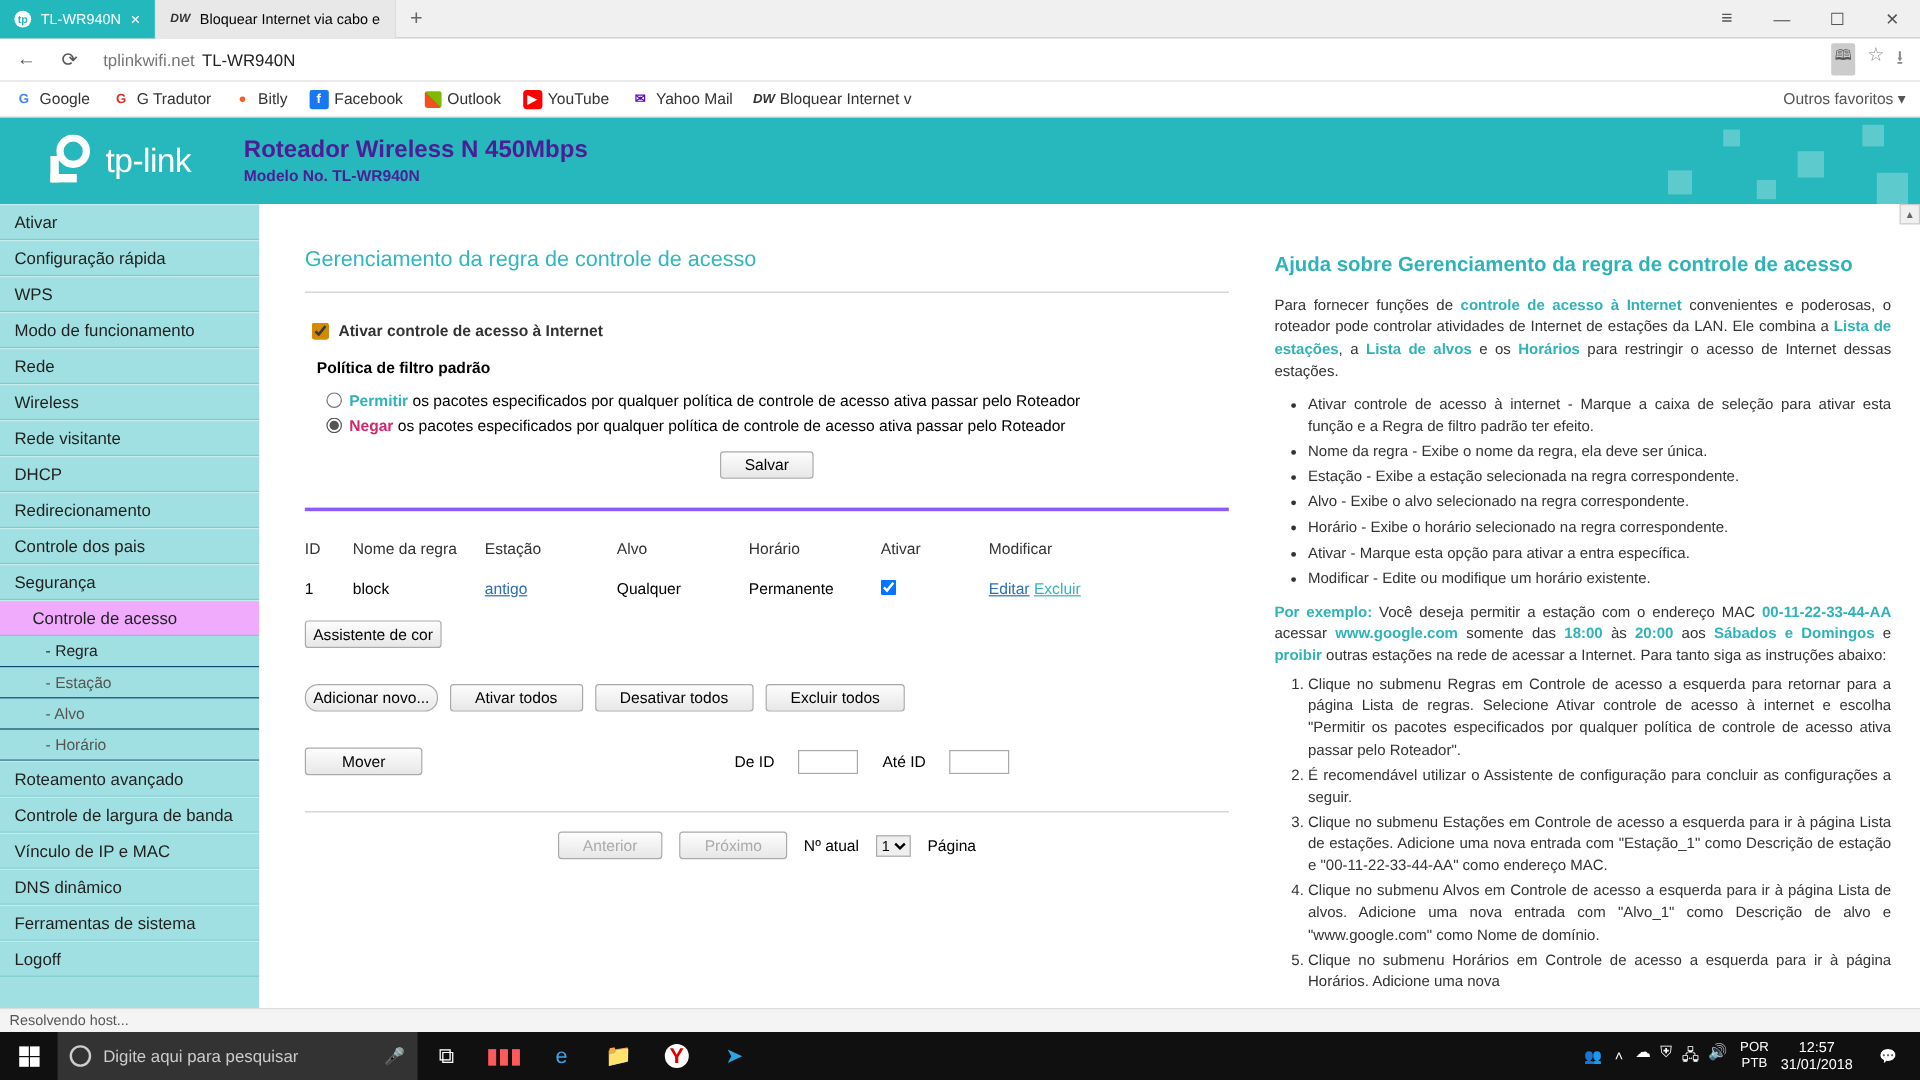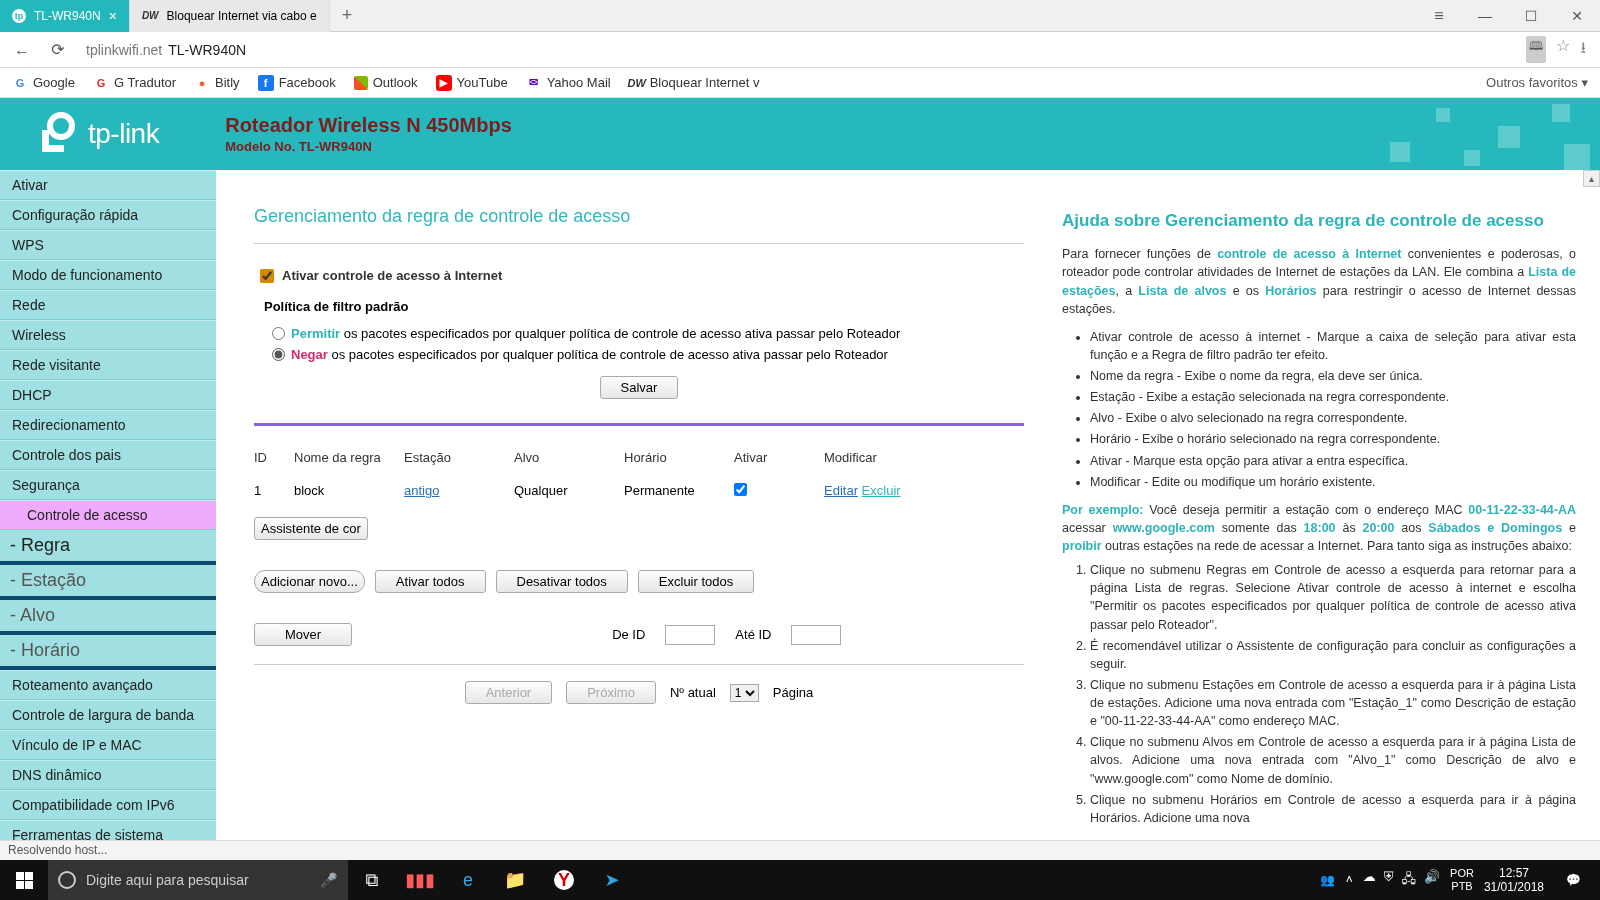--- a/index.html
+++ b/index.html
@@ -33,32 +33,32 @@
 .bm-ym { color:#5f01d1; }
 .bm-dw { color:#333; font-style:italic; font-weight:bold; }
 .bm-other { margin-left:auto; color:#555; }
 
 
 .router-banner { height: 72px; background: #27b8bd; position: relative; display: flex; align-items: center; padding-left: 34px; overflow: hidden; }
 .logo-wrap { display: flex; align-items: center; gap: 10px; color: #fff; }
 .logo-mark { width: 44px; height: 44px; position: relative; }
 .logo-mark svg { width: 44px; height: 44px; }
 .logo-text { font-size: 28px; font-weight: 400; letter-spacing: -0.5px; }
-.banner-title { margin-left: 66px; color: #7f1d1d; }
+.banner-title { margin-left: 44px; color: #4c1d95; }
 .banner-title h1 { font-size: 20px; font-weight: bold; }
 .banner-title .model { font-size: 13px; font-weight: bold; margin-top: 2px; }
 .banner-deco { position: absolute; right: 0; top: 0; width: 300px; height: 72px; opacity: 0.25; }
 .deco-sq { position: absolute; background: #fff; }
 
 
 .main-area { display: flex; height: 680px; background: #fff; }
 .sidebar { width: 216px; background: #a1e0e2; overflow-y: auto; }
 .side-item { padding: 6px 12px; font-size: 14px; color: #222; border-bottom: 1px solid #7fccd0; border-top: 1px solid #c5eced; cursor: pointer; background: #a1e0e2; }
 .side-item.active { background: #f0abfc; padding-left: 27px; }
-.side-sub { padding: 5px 12px 5px 10px; font-size: 18px; color: #555; border-bottom: 4px solid #0c4a6e; }
+.side-sub { padding: 5px 12px 5px 38px; font-size: 13px; color: #555; border-bottom: 1px solid #0c4a6e; }
 .side-sub.on { color: #222; }
 
 .content-wrap { flex: 1; display: flex; overflow: hidden; padding-left:8px;}
 .content { width: 830px; padding: 36px 30px 20px 30px; overflow-y: auto; }
 .help { flex: 1; padding: 40px 24px 10px 8px; font-size: 13px; color: #333; overflow-y: auto; }
 
 .page-title { color: #31b7bc; font-size: 18px; font-weight: normal; padding-bottom: 16px; border-bottom: 1px solid #ccc; margin-bottom: 24px; }
 .chk-row { display: flex; align-items: flex-end; gap: 8px; margin-bottom: 16px; padding-left:6px;}
 .chk-row input { width: 14px; height: 14px; accent-color: #d68a00; }
 .chk-row label { font-size: 13px; font-weight: bold; color: #333; }
@@ -74,21 +74,21 @@
 .rules-table { border-top: 3px solid #8b5cf6; padding-top: 20px; }
 .thead, .trow { display: grid; grid-template-columns: 40px 110px 110px 110px 110px 90px 100px; font-size: 13px; padding: 4px 0; }
 .thead { color: #333; }
 .trow .link { color: #2a6fb5; text-decoration: underline; cursor: pointer; }
 .trow .link2 { color: #30b5ba; text-decoration: underline; cursor: pointer; }
 .assist-btn { margin-top: 14px; }
 .btn-row { display: flex; gap: 10px; margin-top: 30px; }
 .move-row { display: flex; align-items: center; gap: 20px; margin-top: 30px; font-size: 13px; }
 .move-row .spacer { flex: 0 0 220px; }
 .id-input { width: 50px; border: 1px solid #aaa; height: 20px; }
-.page-nav { margin-top: 18px; padding-top: 16px; border-top: 1px solid #ccc; display: flex; align-items: center; justify-content: center; gap: 14px; font-size: 13px; }
+.page-nav { margin-top: 30px; padding-top: 16px; border-top: 1px solid #ccc; display: flex; align-items: center; justify-content: center; gap: 14px; font-size: 13px; }
 .page-nav .btn[disabled] { color: #aaa; }
 .page-sel { border: 1px solid #aaa; font-size: 12px; }
 
 .help h2 { color: #2fb3b8; font-size: 17px; font-weight: bold; margin-bottom: 14px; line-height:1.25;}
 .help p, .help li { font-size: 12.5px; line-height: 1.45; text-align: justify; }
 .help .hl { color: #2fb3b8; font-weight: bold; }
 .help ul { margin: 10px 0 10px 28px; }
 .help ol { margin: 6px 0 0 28px; }
 .help li { margin-bottom: 3px; }
 
@@ -223,21 +223,20 @@
     <div class="side-item">Segurança</div>
     <div class="side-item active">Controle de acesso</div>
     <div class="side-sub on">- Regra</div>
     <div class="side-sub">- Estação</div>
     <div class="side-sub">- Alvo</div>
     <div class="side-sub">- Horário</div>
     <div class="side-item">Roteamento avançado</div>
     <div class="side-item">Controle de largura de banda</div>
     <div class="side-item">Vínculo de IP e MAC</div>
     <div class="side-item">DNS dinâmico</div>
-    <div class="side-item">Compatibilidade com IPv6</div>
     <div class="side-item">Ferramentas de sistema</div>
     <div class="side-item">Logoff</div>
   </div>
 
   <div class="content-wrap">
     <div class="content">
       <div class="page-title">Gerenciamento da regra de controle de acesso</div>
 
       <div class="chk-row">
         <input type="checkbox" checked="" style="">

